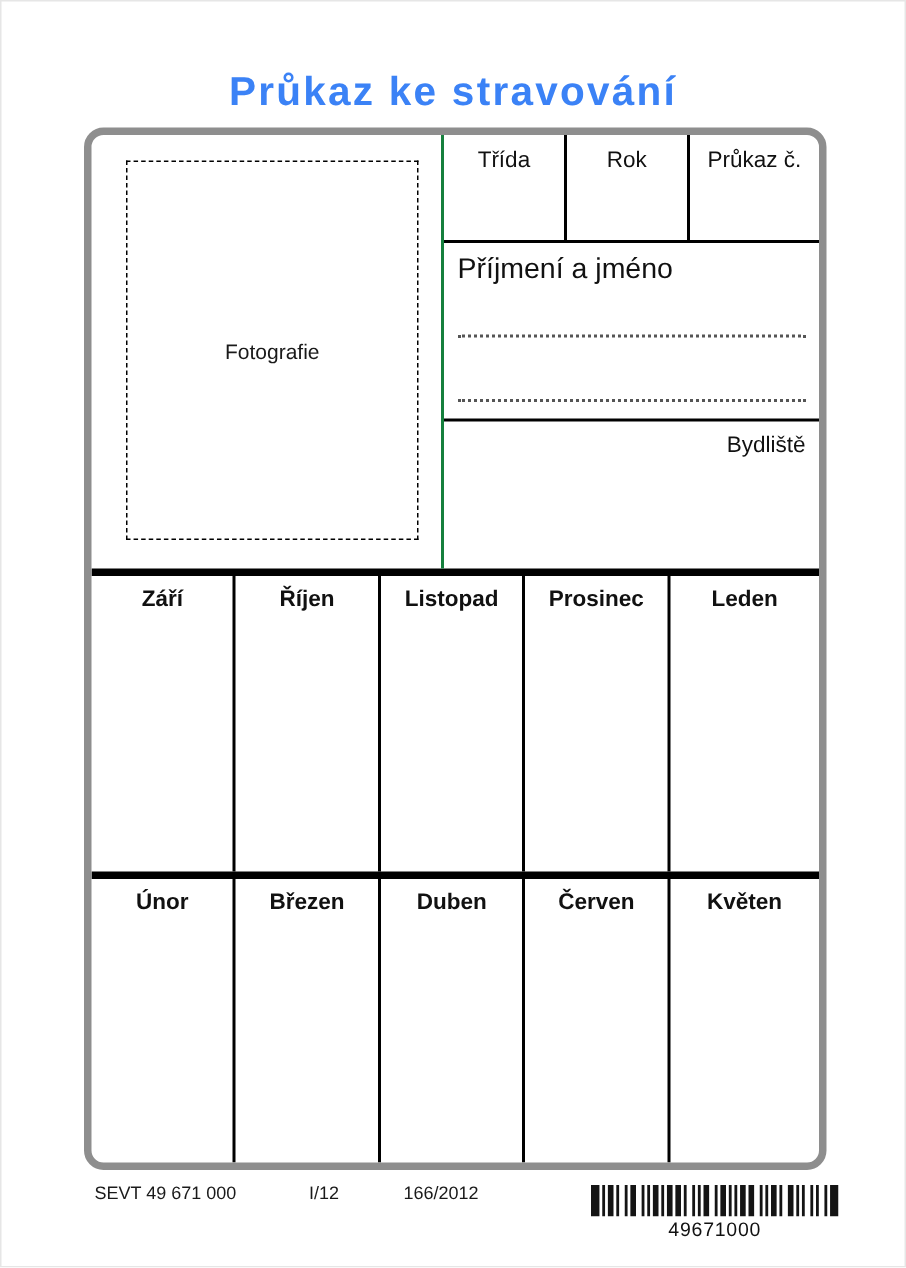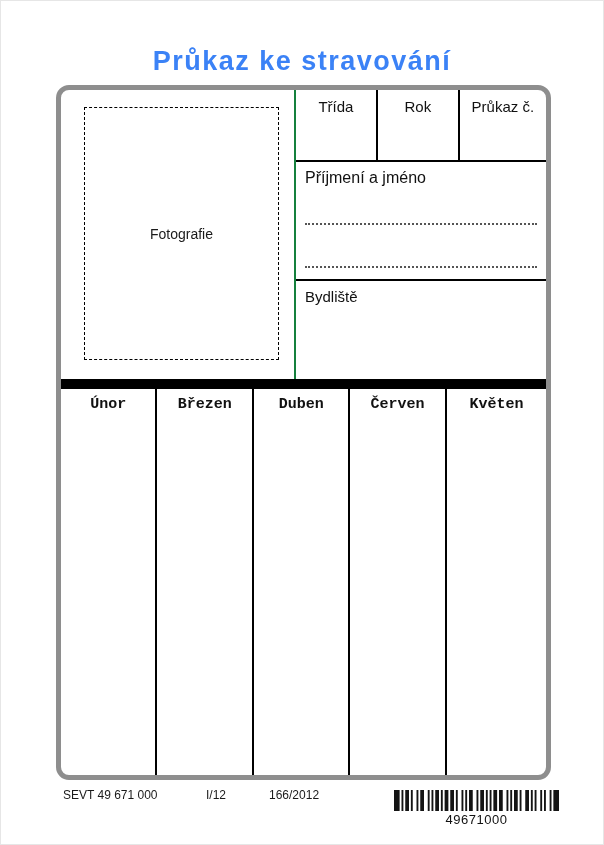--- a/index.html
+++ b/index.html
@@ -34,31 +34,31 @@
   }
   .info-panel { flex:1; display:flex; flex-direction:column; }
   .info-header-row { height:72px; flex:0 0 auto; display:flex; border-bottom:2px solid #000; }
   .info-header-cell {
     flex:1; border-right:2px solid #000; text-align:center;
     padding-top:8px; font-size:15px;
   }
   .info-header-cell:last-child { border-right:none; flex:1.08;border-radius:16px; }
   .name-section {
     height:119px; flex:0 0 auto; border-bottom:2px solid #000;
-    position:relative; padding:7px 9px; font-size:16px;
+    position:relative; padding:7px 9px; font-size:19px;
   }
   .dotted-line { position:absolute; left:9px; right:9px; height:0; border-bottom:2px dotted #555; }
   .dotted-line.line1 { top:61px; }
   .dotted-line.line2 { top:104px; }
-  .residence-section { flex:1; padding:7px 9px; font-size:15px; }
+  .residence-section { flex:1; padding:7px 9px; font-size:15px;text-align:right; }
   
   .thick-divider { height:5px; background:#000; flex:0 0 auto; }
   .month-row { display:flex; }
   .month-row.row1 { height:197px; flex:0 0 auto; }
-  .month-row.row2 { flex:1;font-family:Liberation Mono, monospace; }
+  .month-row.row2 { flex:1; }
   .month-cell {
     flex:1; border-right:2px solid #000; text-align:center;
     padding-top:7px; font-size:15px; font-weight:700;
   }
   .month-cell:last-child { border-right:none; flex:1.05; }
   
   .footer { position:absolute; top:787px; left:0; width:100%; height:16px; font-size:12px; color:#1a1a1a; }
   .footer-code   { position:absolute; left:62px;  top:0; }
   .footer-edition{ position:absolute; left:205px; top:0; }
   .footer-order  { position:absolute; left:268px; top:0; }
@@ -105,20 +105,37 @@
 
         <div class="residence-section">
           <span>Bydliště</span>
         </div>
 
       </div>
     </div>
 
     <div class="thick-divider"></div>
 
+    <div class="month-row row1">
+      <div class="month-cell">
+        <span>Září</span>
+      </div>
+      <div class="month-cell">
+        <span>Říjen</span>
+      </div>
+      <div class="month-cell">
+        <span>Listopad</span>
+      </div>
+      <div class="month-cell">
+        <span>Prosinec</span>
+      </div>
+      <div class="month-cell">
+        <span>Leden</span>
+      </div>
+    </div>
 
     <div class="thick-divider"></div>
 
     <div class="month-row row2">
       <div class="month-cell">
         <span>Únor</span>
       </div>
       <div class="month-cell">
         <span>Březen</span>
       </div>

